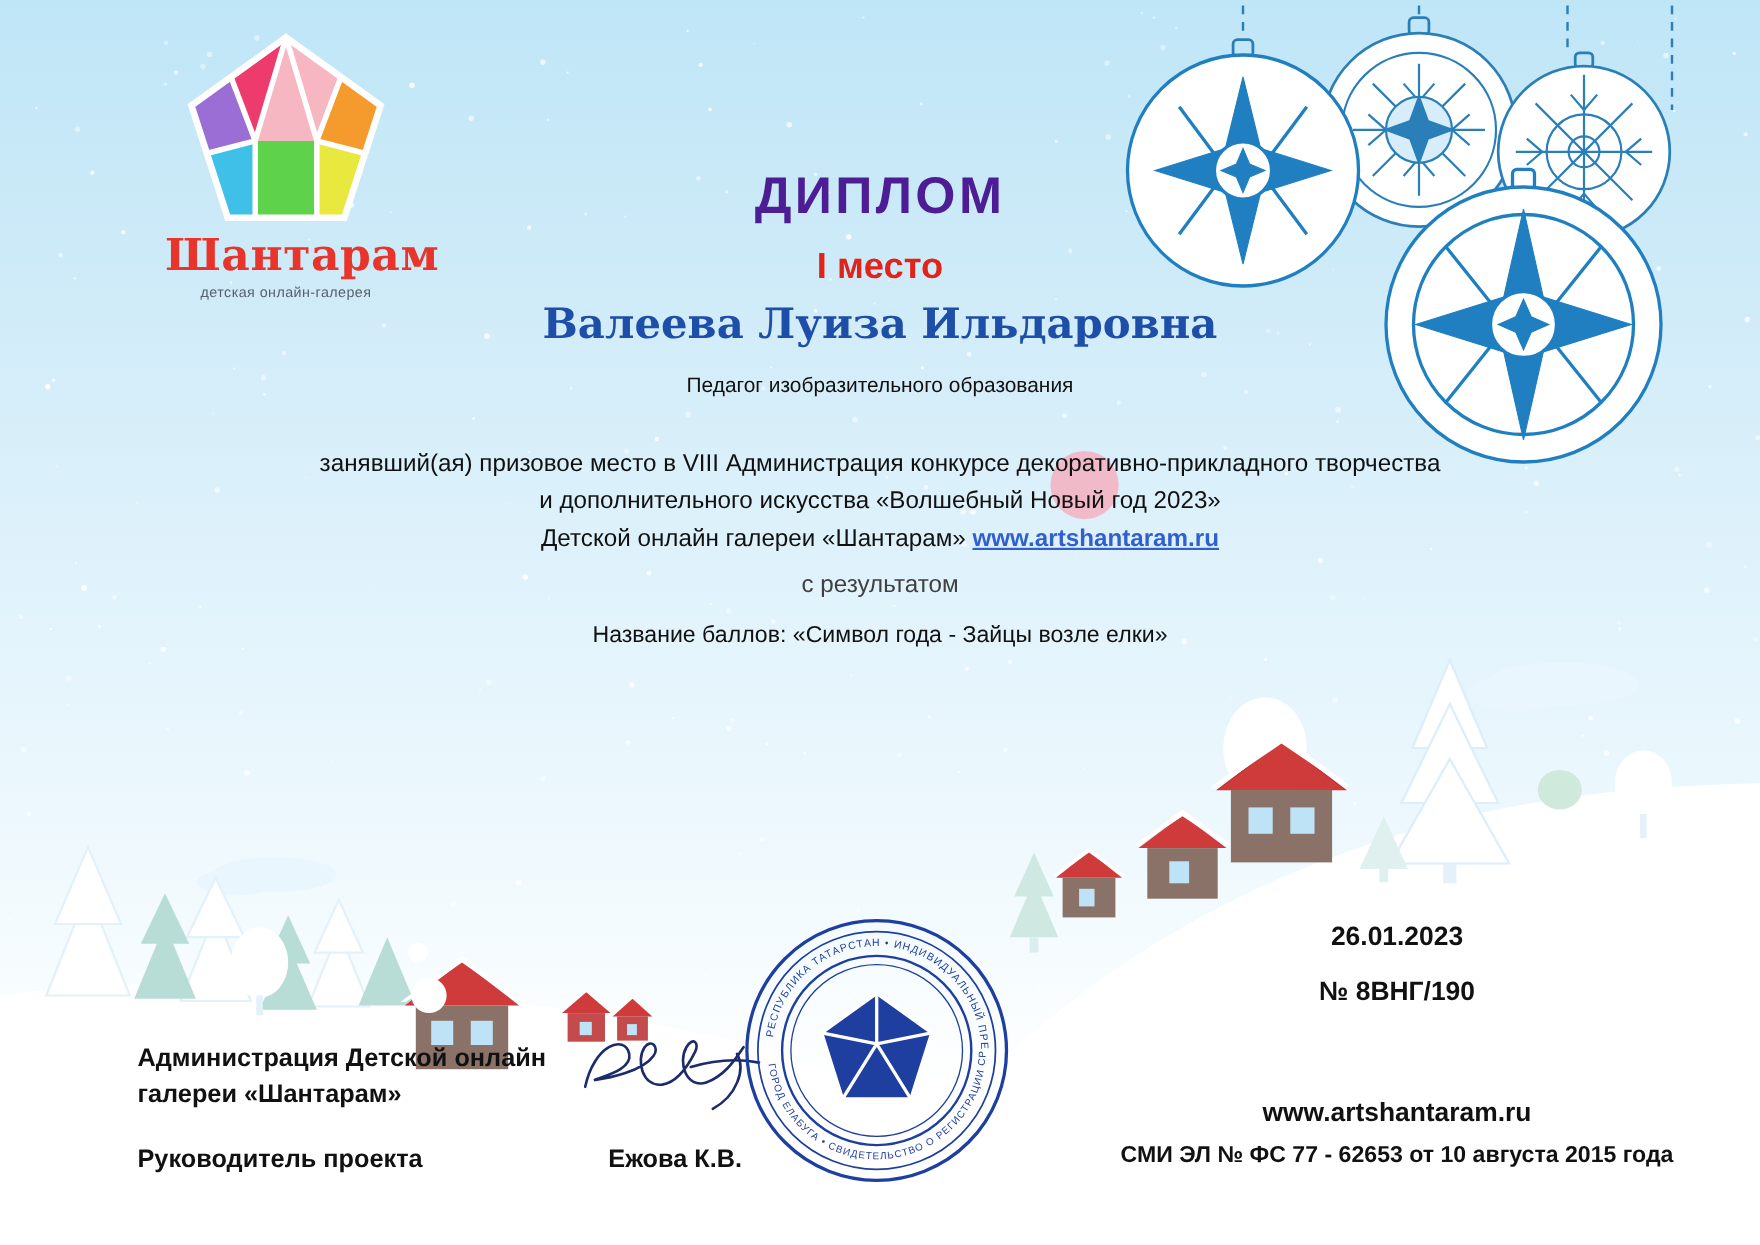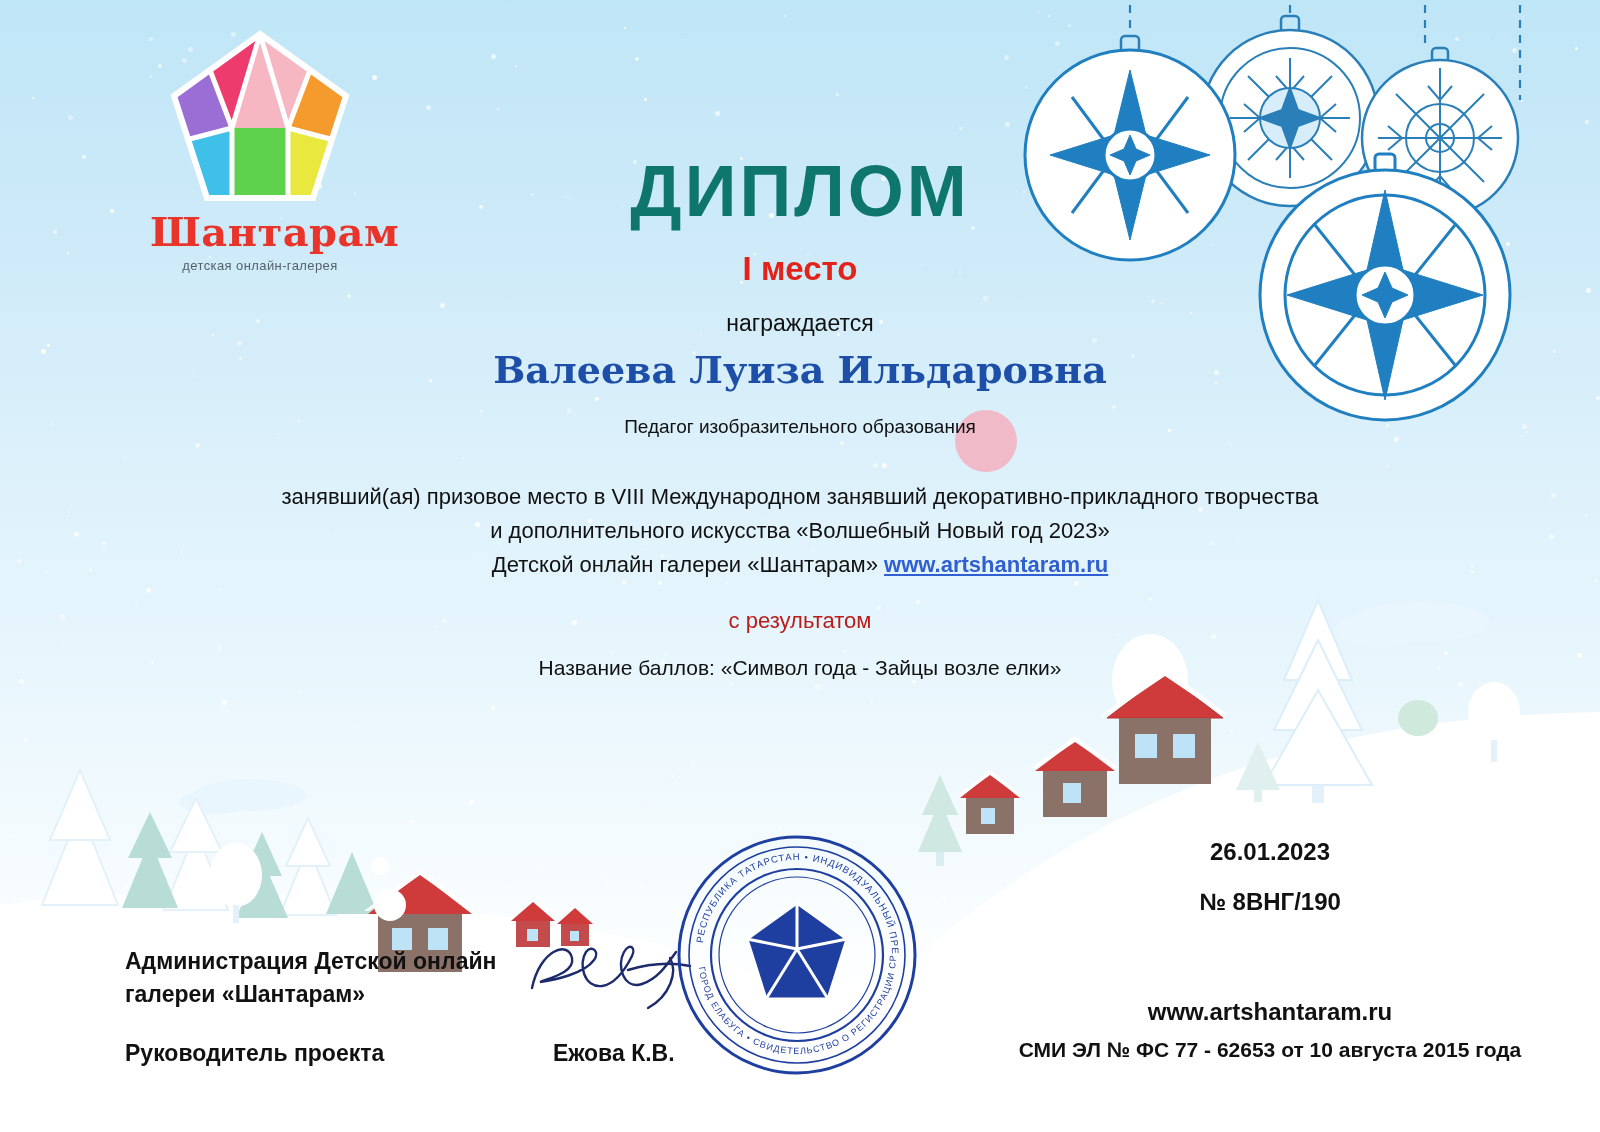--- a/index.html
+++ b/index.html
@@ -21,29 +21,29 @@
     color:#e8342a;font-size:40px;font-weight:bold;letter-spacing:.5px;
     font-family:"DejaVu Serif", serif;
   }
   .logo-sub{
     position:absolute;left:0;top:228px;width:220px;text-align:center;
     color:#55616b;font-size:13px;letter-spacing:.4px;
   }
 
   
   #center{position:absolute;left:230px;top:150px;width:1140px;text-align:center;}
-  .t-diplom{font-size:72px;font-weight:bold;color:#0f766e;letter-spacing:3px;font-family:"Liberation Sans",sans-serif;}
+  .t-diplom{font-size:47px;font-weight:bold;color:#4c1d95;letter-spacing:3px;font-family:"Liberation Sans",sans-serif;}
   .t-place{margin-top:18px;font-size:33px;font-weight:bold;color:#e2231a;}
   .t-awarded{margin-top:22px;font-size:23px;color:#111;}
   .t-name{margin-top:10px;font-size:38px;font-weight:bold;color:#1d4ea8;font-family:"DejaVu Serif",serif;}
   .t-role{margin-top:24px;font-size:19px;color:#111;}
   .t-body{margin-top:42px;font-size:22px;color:#111;line-height:1.55;}
   .t-body b{font-weight:normal;}
   .t-link{color:#2f5fd0;font-weight:bold;}
-  .t-res-label{margin-top:26px;font-size:22px;color:#b91c1c;}
+  .t-res-label{margin-top:12px;font-size:22px;color:#404040;}
   .t-score{margin-top:12px;font-size:26px;font-weight:bold;color:#e2231a;font-family:"DejaVu Serif",serif;}
   .t-work{margin-top:22px;font-size:21px;color:#111;}
 
   
   #admin{position:absolute;left:125px;top:945px;width:430px;font-size:23px;font-weight:bold;color:#111;line-height:1.45;}
   #leader{position:absolute;left:125px;top:1040px;font-size:23px;font-weight:bold;color:#111;}
   #signer{position:absolute;left:553px;top:1040px;font-size:23px;font-weight:bold;color:#111;}
   #sign-img{position:absolute;left:520px;top:930px;width:190px;height:90px;}
   #stamp{position:absolute;left:672px;top:830px;width:250px;height:250px;}
 
@@ -600,26 +600,25 @@
     </g>
     <path d="M90 4 L176 66 L143 168 L37 168 L4 66 Z" fill="none" stroke="#ffffff" stroke-width="6"></path>
   </svg>
   <div class="logo-word">Шантарам</div>
   <div class="logo-sub">детская онлайн-галерея</div>
 </div>
 
 <div id="center">
   <div class="t-diplom">ДИПЛОМ</div>
   <div class="t-place">I место</div>
-  <div class="t-awarded">награждается</div>
   <div class="t-name">Валеева Луиза Ильдаровна</div>
   <div class="t-role">Педагог изобразительного образования</div>
 
   <div class="t-body">
-    <div>занявший(ая) призовое место в VIII Международном занявший декоративно-прикладного творчества</div>
+    <div>занявший(ая) призовое место в VIII Администрация конкурсе декоративно-прикладного творчества</div>
     <div>
       <span>и дополнительного искусства </span><b>«Волшебный Новый год 2023»</b>
     </div>
     <div>
       <span>Детской онлайн галереи «Шантарам» </span><a class="t-link" href="#">www.artshantaram.ru</a>
     </div>
   </div>
 
   <div class="t-res-label">с результатом</div>
   <div class="t-work">Название баллов: «Символ года - Зайцы возле елки»</div>

